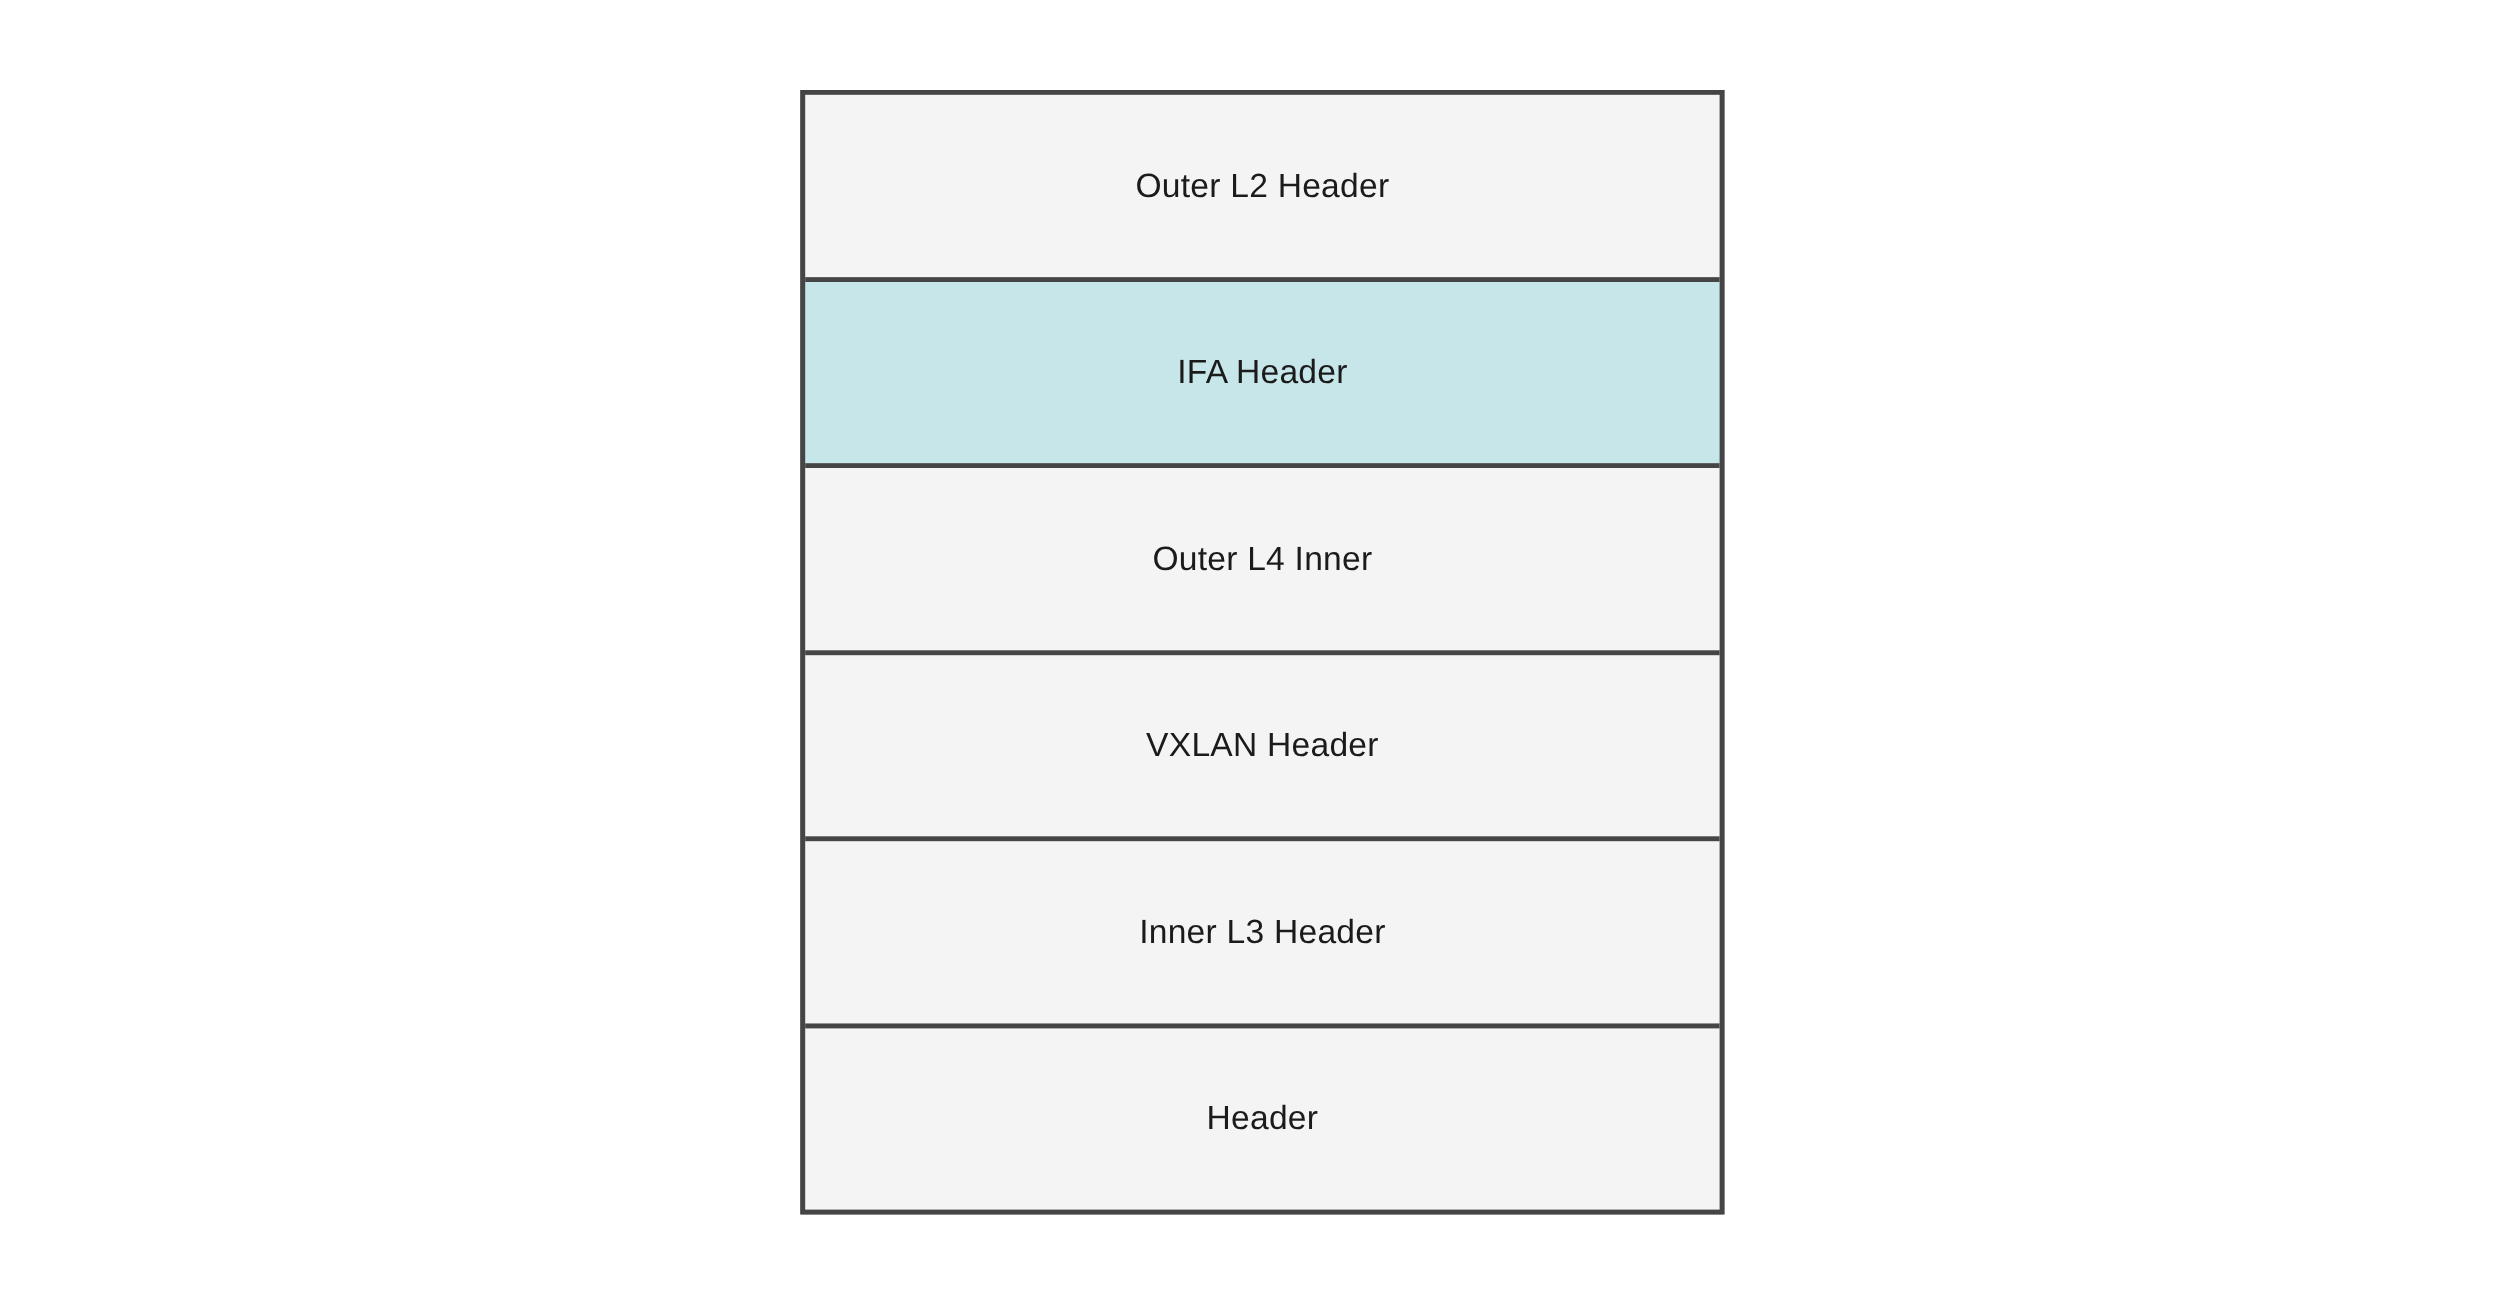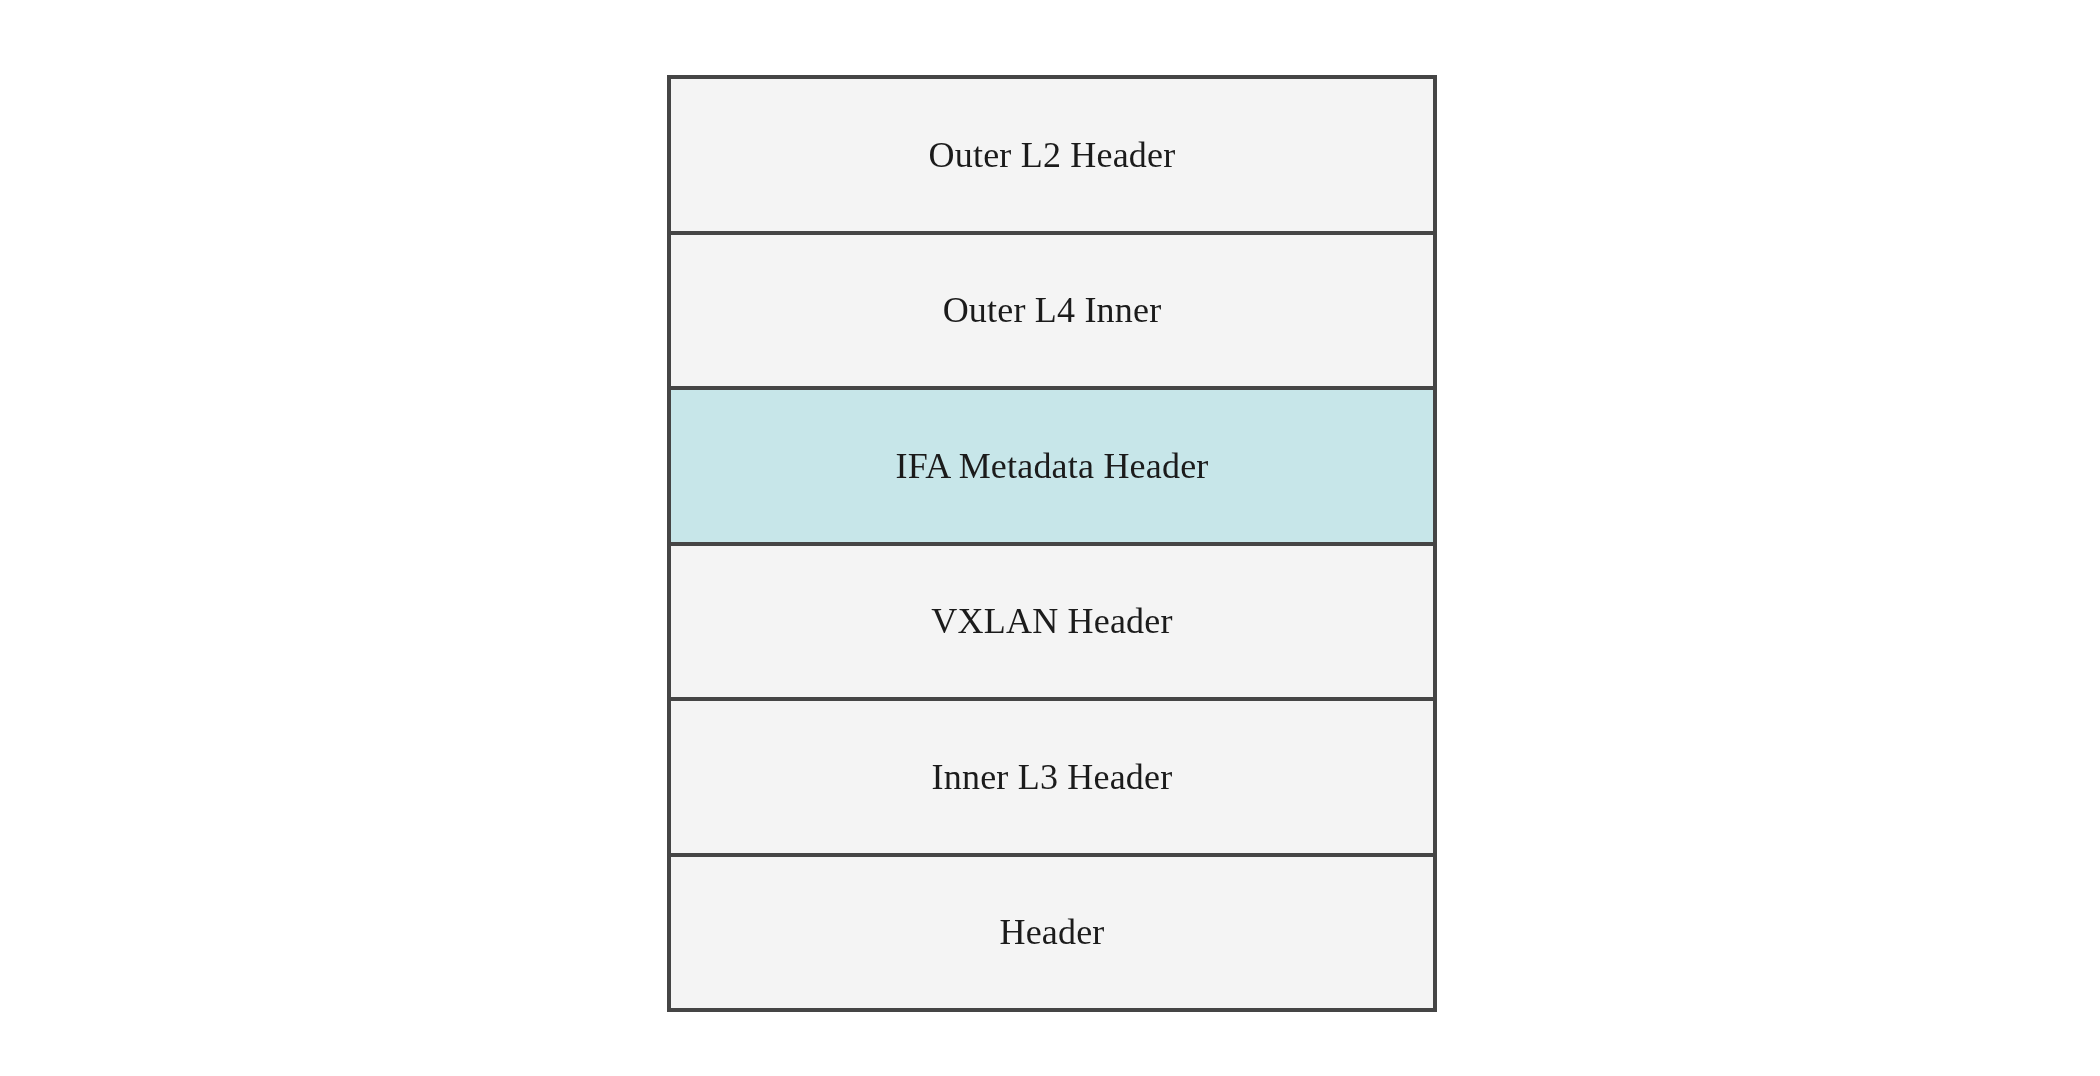--- a/index.html
+++ b/index.html
@@ -34,42 +34,41 @@
     justify-content: center;
     background: var(--fill, #f4f4f4);
   }
   .packet-row + .packet-row {
     border-top: 4px solid var(--border, #454545);
   }
   .packet-row.highlight {
     background: var(--hl, #c7e6e9);
   }
   .row-label {
-    font-size: 36px;
+    font-size: 28px;
     font-weight: 400;
     color: var(--label, #1b1b1b);
     letter-spacing: 0.2px;
     white-space: nowrap;
-    font-family: Liberation Serif, serif;
   }
 </style>
 </head>
 <body>
 
 <div class="canvas" style="--bg: #ffffff; --fill: #f4f4f4; --hl: #c7e6e9; --border: #454545; --label: #1b1b1b; --fig: #4c4c4c;">
   <div class="packet-stack">
 
   <div class="packet-row">
         <span class="row-label">Outer L2 Header</span>
       </div>
+      <div class="packet-row highlight">
+        <span class="row-label">IFA Header</span>
+      </div>
       <div class="packet-row">
         <span class="row-label">Outer L4 Inner</span>
-      </div>
-      <div class="packet-row highlight">
-        <span class="row-label">IFA Metadata Header</span>
       </div>
       <div class="packet-row">
         <span class="row-label">VXLAN Header</span>
       </div>
       <div class="packet-row">
         <span class="row-label">Inner L3 Header</span>
       </div>
       <div class="packet-row">
         <span class="row-label">Header</span>
       </div>

